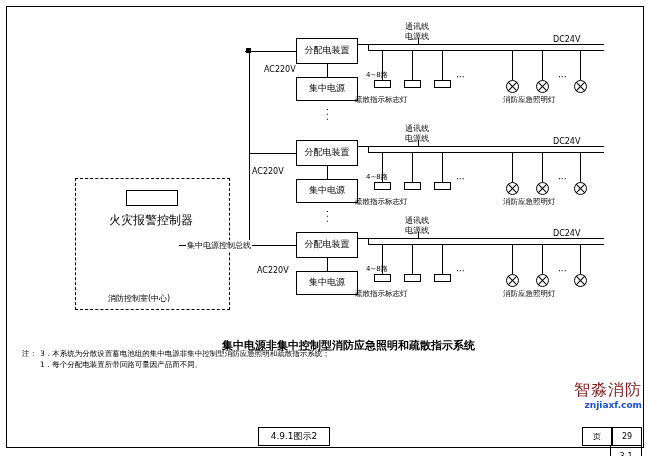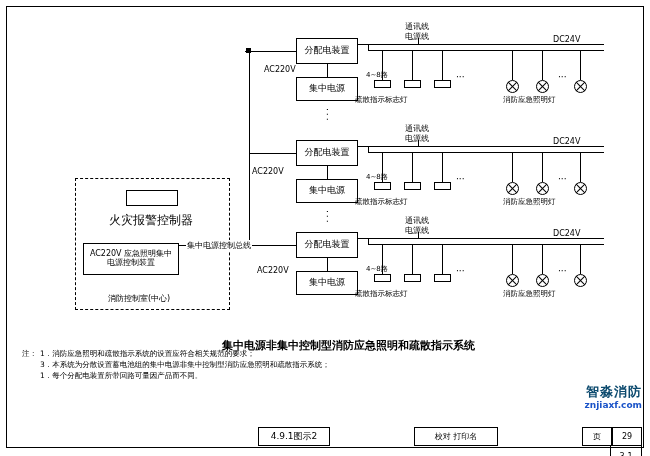--- a/index.html
+++ b/index.html
@@ -22,21 +22,21 @@
   .notes{position:absolute;line-height:1.45;}
   .dashed{position:absolute;border:1px dashed #000;box-sizing:border-box;}
   .vdots{position:absolute;writing-mode:vertical-rl;letter-spacing:2px;}
   .lamp{position:absolute;width:13px;height:13px;border:1px solid #000;border-radius:50%;box-sizing:border-box;}
   .lamp:before,.lamp:after{content:"";position:absolute;left:-1px;top:5px;width:13px;height:1px;background:#000;transform-origin:50% 50%;}
   .lamp:before{transform:rotate(45deg);}
   .lamp:after{transform:rotate(-45deg);}
   .signbox{position:absolute;width:17px;height:8px;border:1px solid #000;box-sizing:border-box;background:#fff;}
   .stub{position:absolute;width:1px;background:#000;}
   .wm{position:absolute;right:8px;bottom:46px;text-align:right;line-height:1.15;}
-  .wm .w1{color:#0c4a6e;font-weight:bold;font-size:13px;letter-spacing:1px;}
+  .wm .w1{color:#7f1d1d;font-weight:normal;font-size:16px;letter-spacing:1px;}
   .wm .w2{color:#1a53c8;font-weight:bold;font-size:9px;}
   .tbl{position:absolute;border:1px solid #000;box-sizing:border-box;display:flex;align-items:center;justify-content:center;font-size:8px;}
 </style>
 </head>
 <body>
 
 <div class="sheet">
   <div class="frame"></div>
 
   <div class="box" style="left:296px;top:38px;width:62px;height:26px;font-size:9px;">
@@ -166,53 +166,46 @@
   <div class="lamp" style="left:574px;top:274px;"></div>
   <div class="lbl" style="left:558px;top:266px;font-size:9px;">···</div>
   <div class="lbl" style="left:503px;top:289px;font-size:7.5px;">消防应急照明灯</div>
 
   <div class="dashed" style="left:75px;top:178px;width:155px;height:132px;"></div>
   <div class="lbl" style="left:108px;top:293px;font-size:8px;">消防控制室(中心)</div>
 
   <div class="box" style="left:126px;top:190px;width:52px;height:16px;font-size:8px;"></div>
   <div class="lbl" style="left:109px;top:212px;font-size:12px;">火灾报警控制器</div>
 
-  <div class="box" style="left:83px;top:243px;width:96px;height:32px;font-size:8px;padding:2px;">
-    <span>AC220V 应急照明集中电源控制装置</span>
-  </div>
 
   <div class="ln h" style="left:179px;top:245px;width:70px;"></div>
   <div class="dot" style="left:246px;top:242px;"></div>
   <div class="lbl" style="left:186px;top:240px;font-size:8px;background:#fff;padding:0 1px;">集中电源控制总线</div>
 
   <div class="title-main" style="left:222px;top:338px;font-size:11px;">集中电源非集中控制型消防应急照明和疏散指示系统</div>
 
   <div class="notes" style="left:22px;top:349px;font-size:7.5px;">
     <div style="position:absolute;left:0;top:0;">注：</div>
     <div style="margin-left:18px;">
-      <div>1．消防应急照明和疏散指示系统的设置应符合相关规范的要求；</div>
       <div>3．本系统为分散设置蓄电池组的集中电源非集中控制型消防应急照明和疏散指示系统；</div>
       <div>1．每个分配电装置所带回路可量因产品而不同。</div>
     </div>
   </div>
 
   <div class="wm">
     <div class="w1">智淼消防</div>
     <div class="w2">znjiaxf.com</div>
   </div>
 
   <div class="tbl" style="left:610px;top:405px;width:32px;height:22px;font-size:8px;margin-top:40px;">
     <span>3-1</span>
   </div>
 
   <div class="tbl" style="left:258px;top:427px;width:72px;height:19px;font-size:9px;">
     <span>4.9.1图示2</span>
   </div>
-  <div class="tbl" style="left:414px;top:427px;width:84px;height:19px;">
-    <span>校对 打印名</span>
-  </div>
   <div class="tbl" style="left:582px;top:427px;width:30px;height:19px;">
     <span>页</span>
   </div>
   <div class="tbl" style="left:612px;top:427px;width:30px;height:19px;">
     <span>29</span>
   </div>
 </div>
 
 </body></html>

